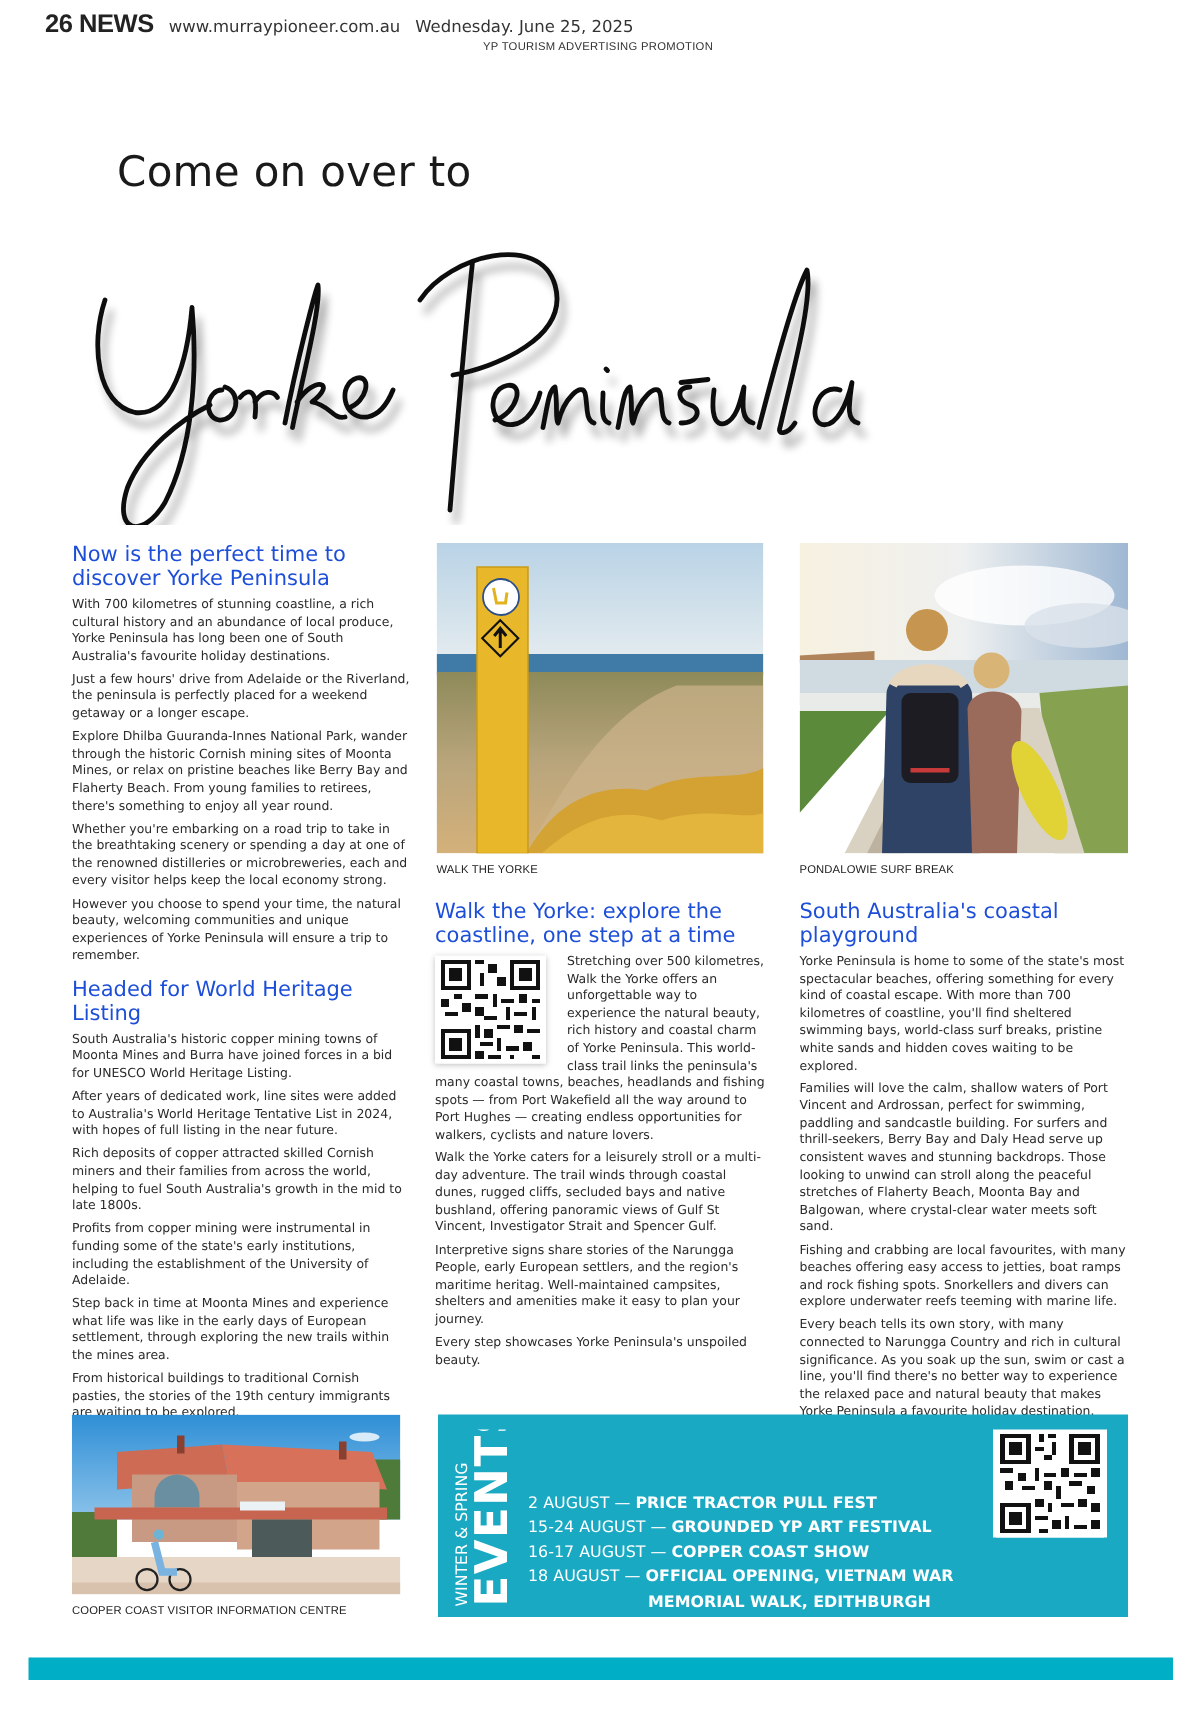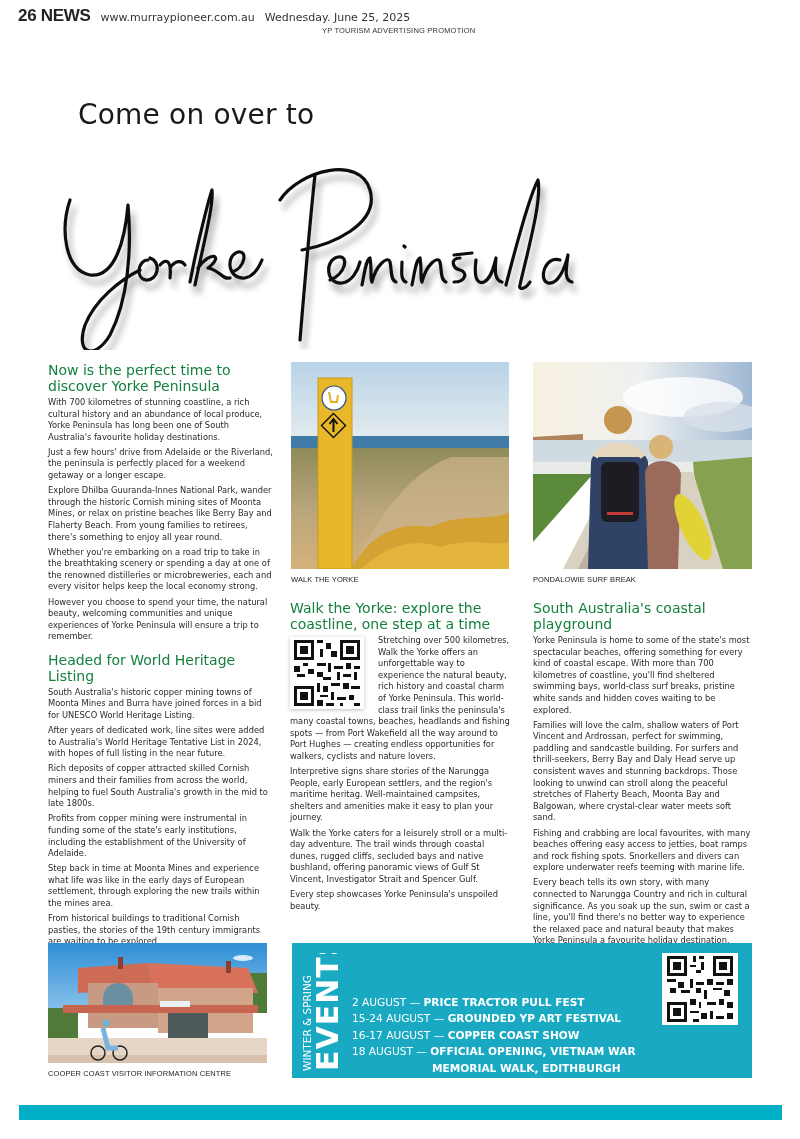--- a/index.html
+++ b/index.html
@@ -1,29 +1,29 @@
 <!DOCTYPE html>
 <html><head>
 <meta charset="utf-8">
 <style>
   * { box-sizing: border-box; margin: 0; padding: 0; }
   html, body { width: 800px; height: 1139px; background: #ffffff; overflow: hidden; }
   body { position: relative; font-family: "DejaVu Sans", sans-serif; color: #222; }
 
   .masthead { position: absolute; left: 18px; top: 6px; display: flex; align-items: baseline; gap: 10px; }
-  .masthead .pg { font-family: "Liberation Sans", sans-serif; font-weight: bold; font-size: 17px; color: #222; letter-spacing: -0.3px; }
+  .masthead .pg { font-family: "Liberation Sans", sans-serif; font-weight: bold; font-size: 17px; color: #222; letter-spacing: -0.3px; margin-left: 12px; }
   .masthead .url, .masthead .date { font-family: "DejaVu Sans", sans-serif; font-size: 11px; color: #333; }
   .promo { position: absolute; left: 322px; top: 26px; font-family: "Liberation Sans", sans-serif; font-size: 7.5px; color: #333; letter-spacing: 0.2px; }
 
   .kicker { position: absolute; left: 78px; top: 98px; font-family: "DejaVu Sans", sans-serif; font-size: 28px; color: #1a1a1a; letter-spacing: 0.2px; }
   .script-title { position: absolute; left: 40px; top: 150px; width: 720px; height: 200px; }
 
   .col { position: absolute; font-size: 8.3px; line-height: 11.6px; color: #2a2a2a; }
   .col p { margin-bottom: 3.5px; }
-  .col h2 { font-family: "DejaVu Sans", sans-serif; font-weight: normal; font-size: 14px; line-height: 16px; color: #15803d; margin-bottom: 3px; }
+  .col h2 { font-family: "DejaVu Sans", sans-serif; font-weight: normal; font-size: 14px; line-height: 16px; color: #1d4ed8; margin-bottom: 3px; }
 
   .col1 { left: 48px; top: 362px; width: 226px; }
   .col2 { left: 290px; top: 600px; width: 220px; }
   .col3 { left: 533px; top: 600px; width: 222px; }
 
   .photo { position: absolute; overflow: hidden; }
   .caption { position: absolute; font-family: "Liberation Sans", sans-serif; font-weight: normal; font-size: 7.5px; color: #222; letter-spacing: 0.1px; }
 
   .qr { position: absolute; background: #fff; }
   .qr-inline { float: left; width: 80px; height: 74px; margin: 2px 8px 2px 0; position: relative; }
@@ -179,22 +179,22 @@
       <rect width="25" height="25" fill="#fff"></rect>
       <g fill="#111">
         <path d="M1 1h7v7h-7z M2 2v5h5v-5z M3 3h3v3h-3z"></path>
         <path d="M17 1h7v7h-7z M18 2v5h5v-5z M19 3h3v3h-3z"></path>
         <path d="M1 17h7v7h-7z M2 18v5h5v-5z M3 19h3v3h-3z"></path>
         <path d="M9 1h2v1h-2z M12 2h2v2h-2z M10 4h1v3h-1z M14 5h2v2h-2z M9 9h3v1h-3z M13 9h1v3h-1z M15 10h3v1h-3z M19 9h2v2h-2z M22 10h2v1h-2z M1 10h2v2h-2z M4 9h2v1h-2z M6 11h2v2h-2z M2 13h3v1h-3z M9 12h2v2h-2z M11 14h3v1h-3z M16 12h1v3h-1z M18 13h3v1h-3z M22 12h1v3h-1z M9 16h1v3h-1z M11 17h2v2h-2z M14 16h3v1h-3z M18 16h2v2h-2z M21 17h3v1h-3z M10 20h3v1h-3z M14 19h1v3h-1z M16 21h3v1h-3z M20 20h2v2h-2z M9 22h2v2h-2z M12 23h3v1h-3z M17 23h1v1h-1z M22 23h2v1h-2z"></path>
       </g>
     </svg>
   </div>
   <p>Stretching over 500 kilometres, Walk the Yorke offers an unforgettable way to experience the natural beauty, rich history and coastal charm of Yorke Peninsula. This world-class trail links the peninsula's many coastal towns, beaches, headlands and fishing spots — from Port Wakefield all the way around to Port Hughes — creating endless opportunities for walkers, cyclists and nature lovers.</p>
+  <p>Walk the Yorke caters for a leisurely stroll or a multi-day adventure. The trail winds through coastal dunes, rugged cliffs, secluded bays and native bushland, offering panoramic views of Gulf St Vincent, Investigator Strait and Spencer Gulf.</p>
   <p>Interpretive signs share stories of the Narungga People, early European settlers, and the region's maritime heritag. Well-maintained campsites, shelters and amenities make it easy to plan your journey.</p>
-  <p>Walk the Yorke caters for a leisurely stroll or a multi-day adventure. The trail winds through coastal dunes, rugged cliffs, secluded bays and native bushland, offering panoramic views of Gulf St Vincent, Investigator Strait and Spencer Gulf.</p>
   <p>Every step showcases Yorke Peninsula's unspoiled beauty.</p>
 </div>
 
 <div class="col col3">
   <h2>South Australia's coastal playground</h2>
   <p>Yorke Peninsula is home to some of the state's most spectacular beaches, offering something for every kind of coastal escape. With more than 700 kilometres of coastline, you'll find sheltered swimming bays, world-class surf breaks, pristine white sands and hidden coves waiting to be explored.</p>
   <p>Families will love the calm, shallow waters of Port Vincent and Ardrossan, perfect for swimming, paddling and sandcastle building. For surfers and thrill-seekers, Berry Bay and Daly Head serve up consistent waves and stunning backdrops. Those looking to unwind can stroll along the peaceful stretches of Flaherty Beach, Moonta Bay and Balgowan, where crystal-clear water meets soft sand.</p>
   <p>Fishing and crabbing are local favourites, with many beaches offering easy access to jetties, boat ramps and rock fishing spots. Snorkellers and divers can explore underwater reefs teeming with marine life.</p>
   <p>Every beach tells its own story, with many connected to Narungga Country and rich in cultural significance. As you soak up the sun, swim or cast a line, you'll find there's no better way to experience the relaxed pace and natural beauty that makes Yorke Peninsula a favourite holiday destination.</p>
 </div>

